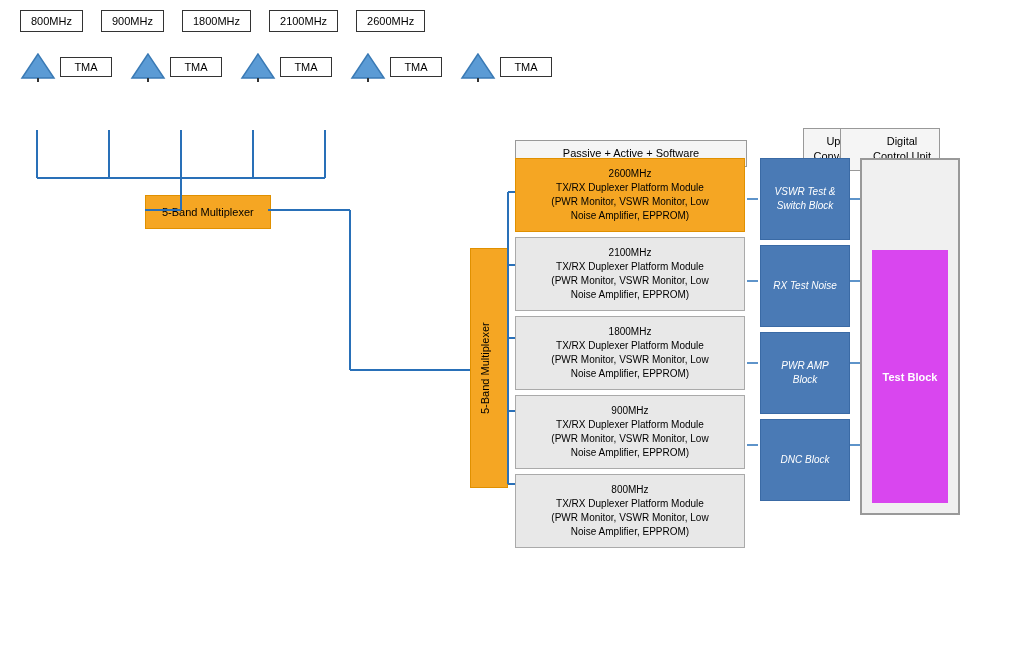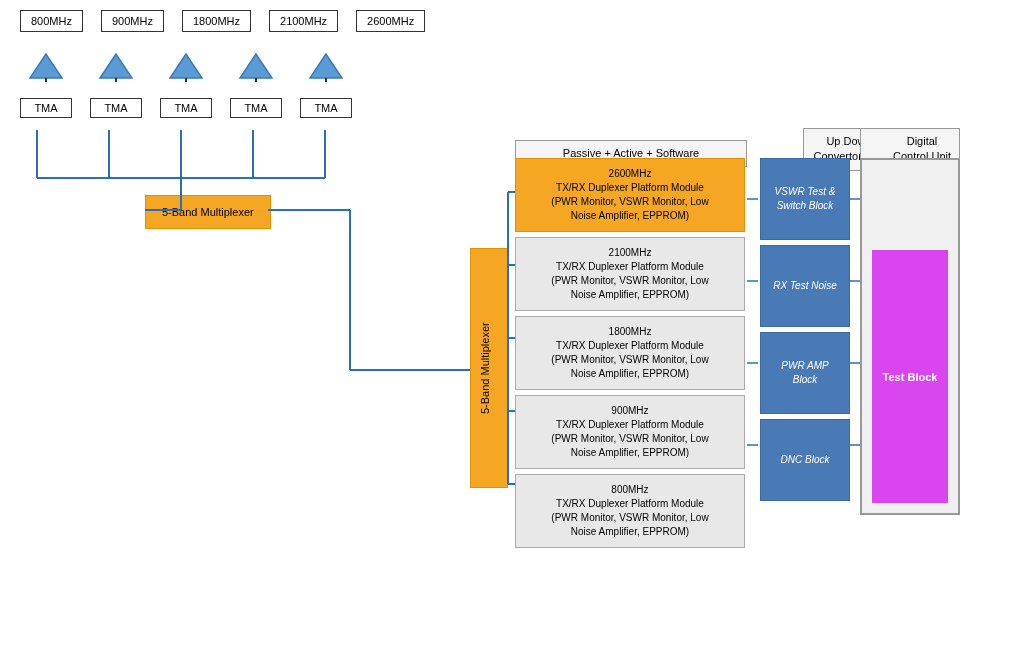--- a/index.html
+++ b/index.html
@@ -40,23 +40,23 @@
     
     .antennas-row {
       display: flex;
       gap: 18px;
       position: absolute;
       top: 52px;
       left: 20px;
     }
     .antenna-group {
       display: flex;
-      flex-direction: column;
+      flex-direction: row;
       align-items: center;
-      gap: 16px;
+      gap: 4px;
     }
     .antenna-icon {
       width: 36px;
       height: 30px;
     }
     .tma-box {
       border: 1.5px solid #333;
       padding: 3px 10px;
       font-size: 11px;
       background: #fff;
@@ -254,21 +254,21 @@
   </div>
 
   <div class="col-header-box" style="left:515px; width:232px;margin-top:12px;">
     <span>Passive + Active + Software</span>
   </div>
 
   <div class="col-header-box" style="left:758px; width:92px;margin-left:45px;">
     Up Down<br>Convertor Unit
   </div>
 
-  <div class="col-header-box" style="left:860px; width:100px;padding-left:28px;">
+  <div class="col-header-box" style="left:840px; width:100px;padding-left:28px;">
     Digital<br>Control Unit
   </div>
 
   <div class="modules-col">
     <div class="platform-module highlighted">
       2600MHz<br>TX/RX Duplexer Platform Module<br>(PWR Monitor, VSWR Monitor, Low<br>Noise Amplifier, EPPROM)
     </div>
     <div class="platform-module">
       2100MHz<br>TX/RX Duplexer Platform Module<br>(PWR Monitor, VSWR Monitor, Low<br>Noise Amplifier, EPPROM)
     </div>

